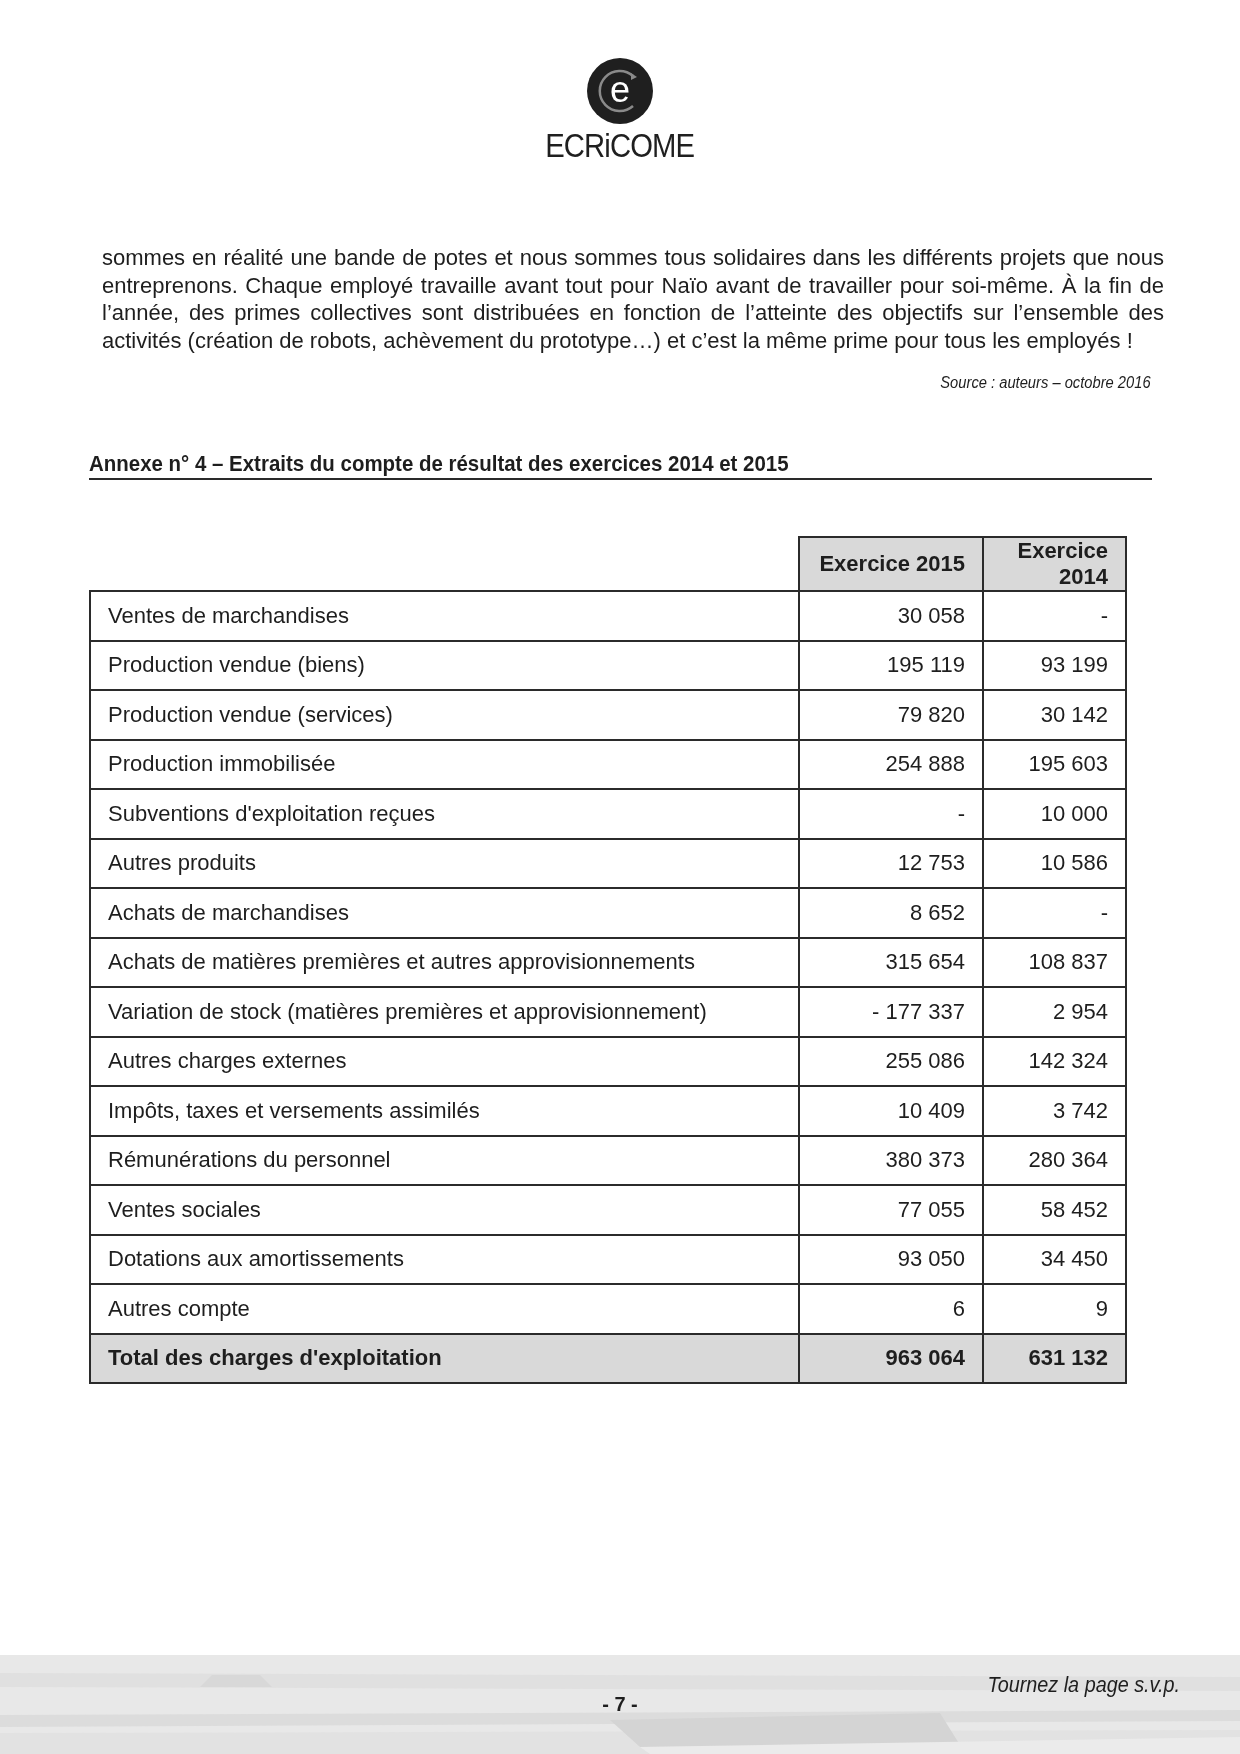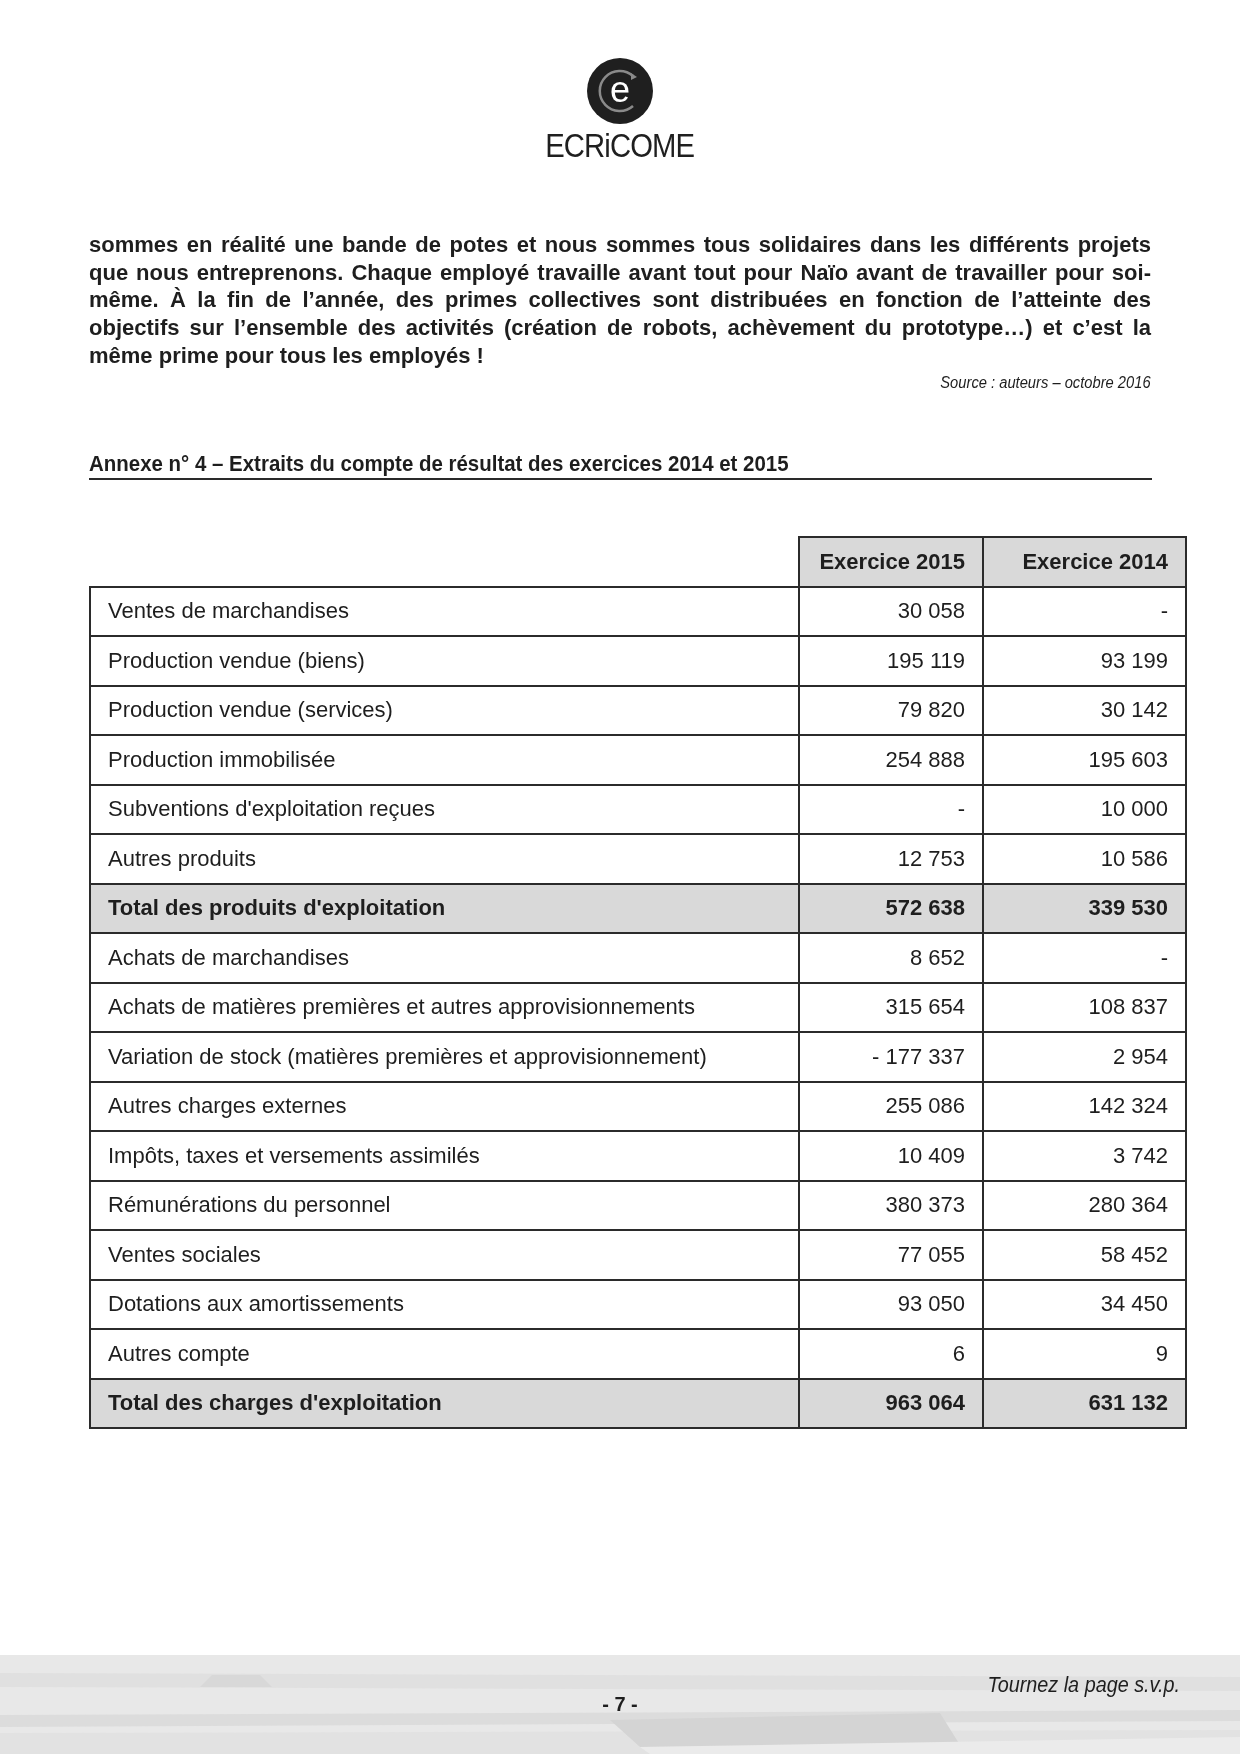--- a/index.html
+++ b/index.html
@@ -47,22 +47,21 @@
     .intro {
       position: absolute;
       left: 89px;
       top: 231px;
       width: 1062px;
       font-size: 22px;
       line-height: 27.7px;
       text-align: justify;
       text-align-last: left;
       color: #1e1e1e;
-      margin: 0;
-      font-weight: bold;
+      margin: 13px;
     }
     .source {
       position: absolute;
       right: 89px;
       top: 374px;
       font-size: 16px;
       font-style: italic;
       color: #1e1e1e;
       transform: scaleX(0.92);
       transform-origin: right center;
@@ -97,21 +96,21 @@
       font-size: 22px;
     }
     .pl-table td, .pl-table th {
       border: 2px solid #2b2b2b;
       height: 49.5px;
       padding: 0;
       box-sizing: border-box;
     }
     .pl-table .col-label { width: 709px; padding-left: 17px; text-align: left; }
     .pl-table .col-2015  { width: 184px; padding-right: 17px; text-align: right; }
-    .pl-table .col-2014  { width: 203px; padding-right: 17px; text-align: right; padding-left: 24px; }
+    .pl-table .col-2014  { width: 143px; padding-right: 17px; text-align: right; padding-left: 24px; }
     .pl-table th {
       background: #d9d9d9;
       font-weight: 700;
       text-align: center;
       padding: 0;
     }
     .pl-table th.blank {
       background: transparent;
       border-top: none;
       border-left: none;
@@ -201,25 +200,20 @@
       </tr>
       <tr>
         <td class="col-label">Subventions d'exploitation reçues</td>
         <td class="col-2015">-</td>
         <td class="col-2014">10 000</td>
       </tr>
       <tr>
         <td class="col-label">Autres produits</td>
         <td class="col-2015">12 753</td>
         <td class="col-2014">10 586</td>
-      </tr>
-      <tr class="total">
-        <td class="col-label">Total des produits d'exploitation</td>
-        <td class="col-2015">572 638</td>
-        <td class="col-2014">339 530</td>
       </tr>
       <tr>
         <td class="col-label">Achats de marchandises</td>
         <td class="col-2015">8 652</td>
         <td class="col-2014">-</td>
       </tr>
       <tr>
         <td class="col-label">Achats de matières premières et autres approvisionnements</td>
         <td class="col-2015">315 654</td>
         <td class="col-2014">108 837</td>

